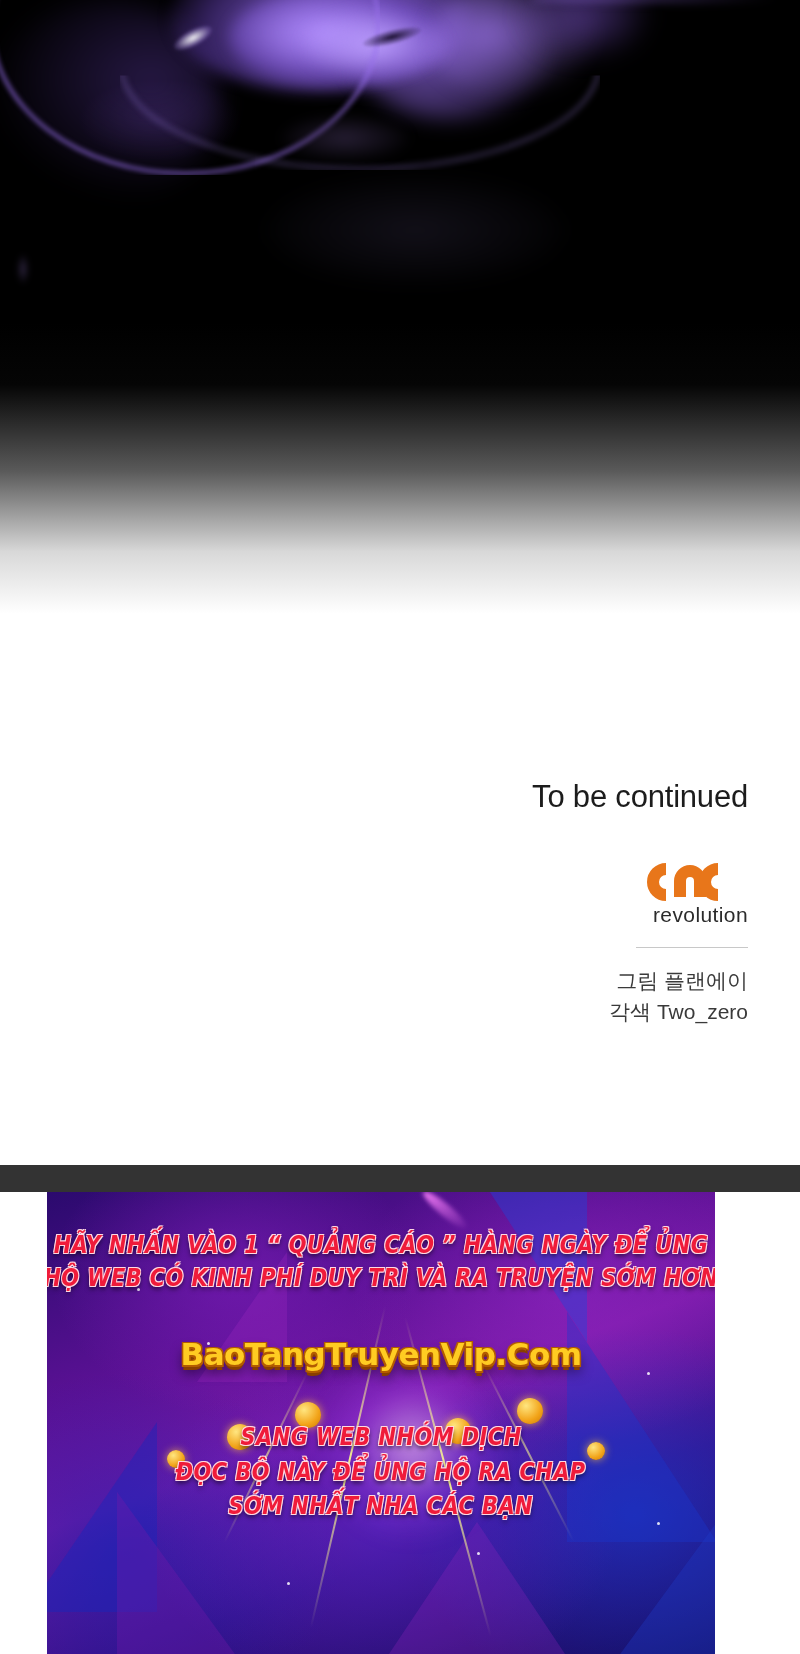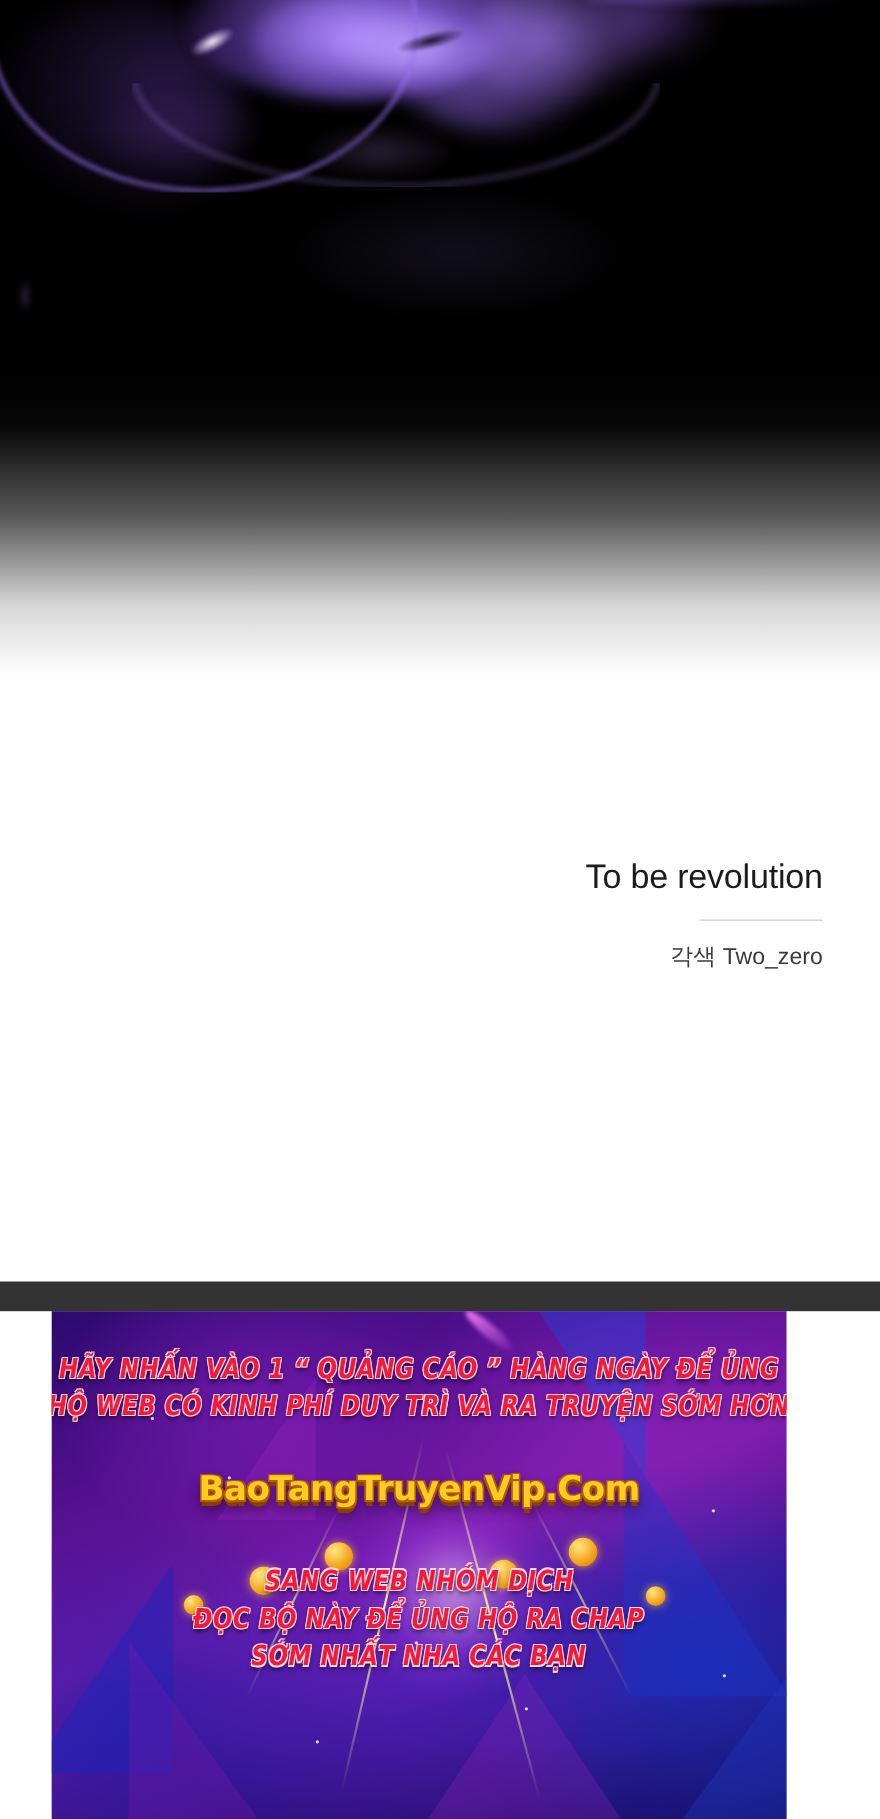--- a/index.html
+++ b/index.html
@@ -224,25 +224,41 @@
       <div class="arcB"></div>
       <div class="spec"></div>
       <div class="spec2"></div>
       <div class="spec3"></div>
       <div class="streak"></div>
       <div class="hazeA"></div>
       <div class="hazeB"></div>
     </div>
 
     <div class="credits">
-      <div class="tbc">To be revolution</div>
-
+      <div class="tbc">To be continued</div>
+
+      <div class="logo-block">
+        <span class="logo-mark">
+          <svg width="112" height="45" viewBox="0 0 112 45" aria-hidden="true">
+            <g fill="none" stroke="#e8761a" stroke-width="12" stroke-linecap="butt">
+
+              <path d="M30 10 A13 13 0 1 0 30 36"></path>
+
+              <path d="M44 38 L44 22 A10 10 0 0 1 64 22 L64 38"></path>
+
+              <path d="M82 10 A13 13 0 1 0 82 36"></path>
+            </g>
+          </svg>
+        </span>
+        <span class="logo-word">revolution</span>
+      </div>
 
       <div class="rule"></div>
 
+      <div class="credit-line">그림 플랜에이</div>
       <div class="credit-line">각색 Two_zero</div>
     </div>
   </div>
 
   <div class="divider"></div>
 
   <div class="banner">
     <div class="shard sh3"></div>
     <div class="shard sh4"></div>
     <div class="shard sh1"></div>

